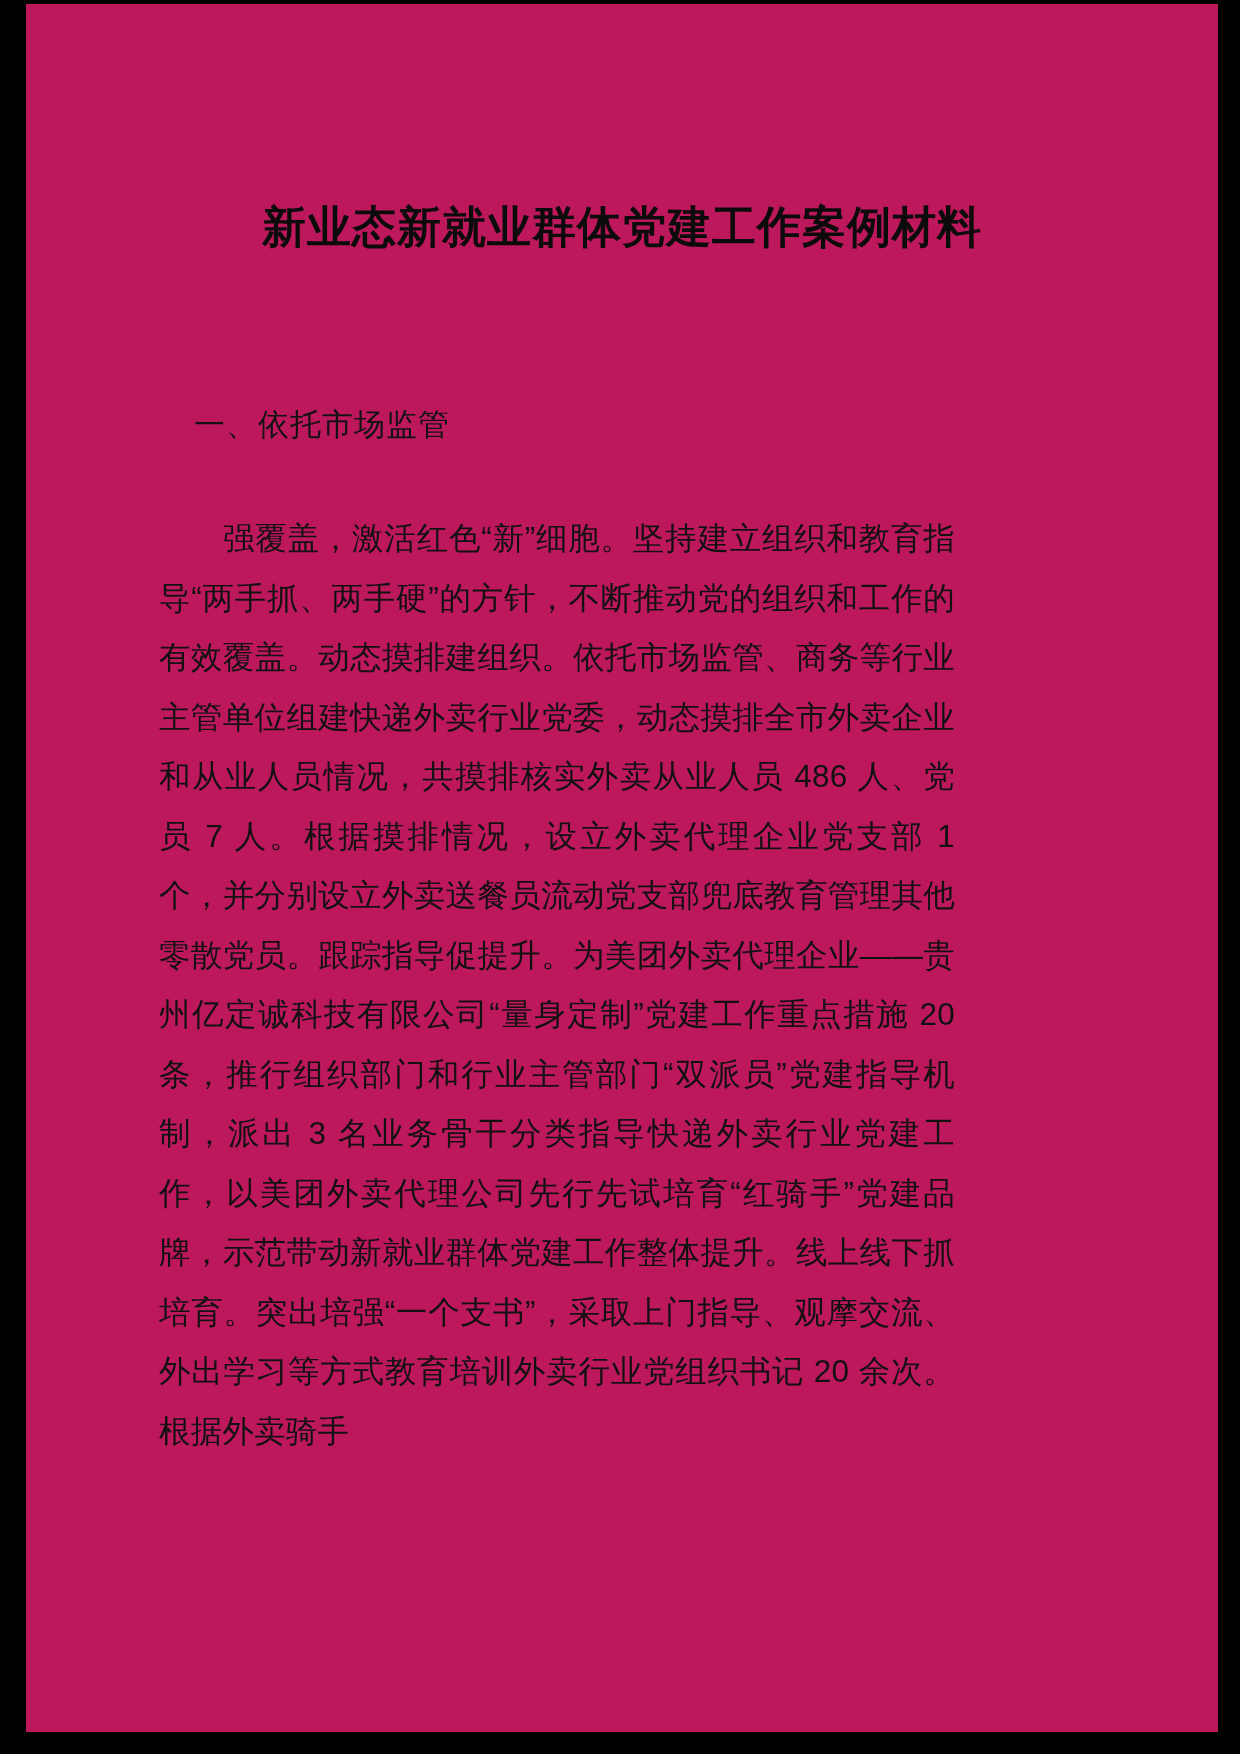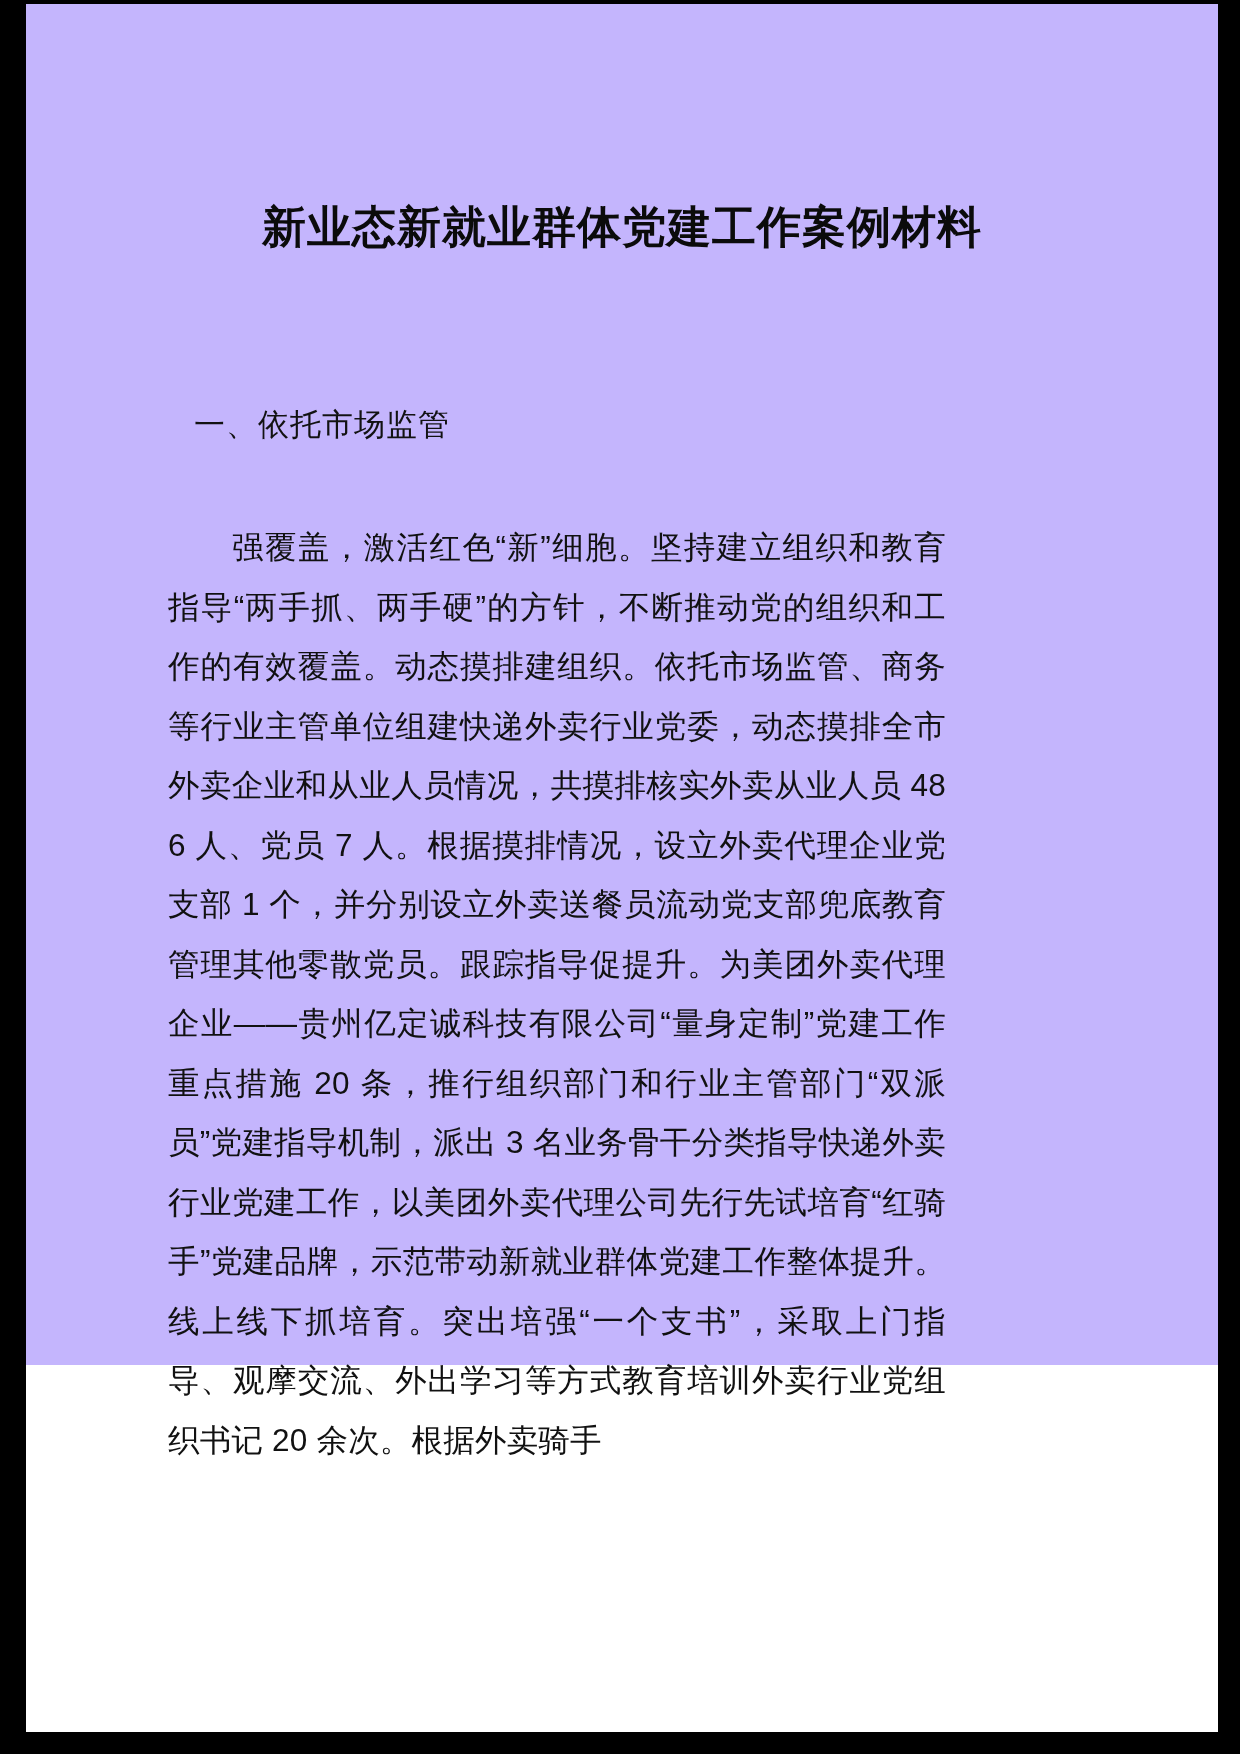--- a/index.html
+++ b/index.html
@@ -24,22 +24,22 @@
   .edge-left   { left: 0;  top: 0; width: 26px;  height: 1754px; }
   .edge-right  { right: 0; top: 0; width: 22px;  height: 1754px; }
   .edge-bottom { left: 0; bottom: 0; width: 1240px; height: 22px; }
   .edge-top    { left: 0; top: 0;    width: 1240px; height: 4px;  }
 
   .sheet {
     position: absolute;
     left: 26px;
     top: 4px;
     width: 1192px;
-    height: 1361px;
-    background: #c4b5fd;
+    height: 1728px;
+    background: #be185d;
   }
 
   .doc-title {
     position: absolute;
     left: 0;
     top: 168px;
     width: 1192px;
     text-align: center;
     font-size: 44px;
     font-weight: bold;
@@ -59,21 +59,21 @@
     white-space: nowrap;
   }
 
   .body-block {
     position: absolute;
     left: 133px;
     top: 505px;
     width: 796px;
   }
   .body-para {
-    margin: 9px;
+    margin: 0;
     font-size: 31.5px;
     line-height: 59.5px;
     color: #111111;
     text-align: justify;
     text-justify: inter-character;
     text-indent: 64px;
     letter-spacing: 0.2px;
     word-break: break-all;
   }
 </style>

